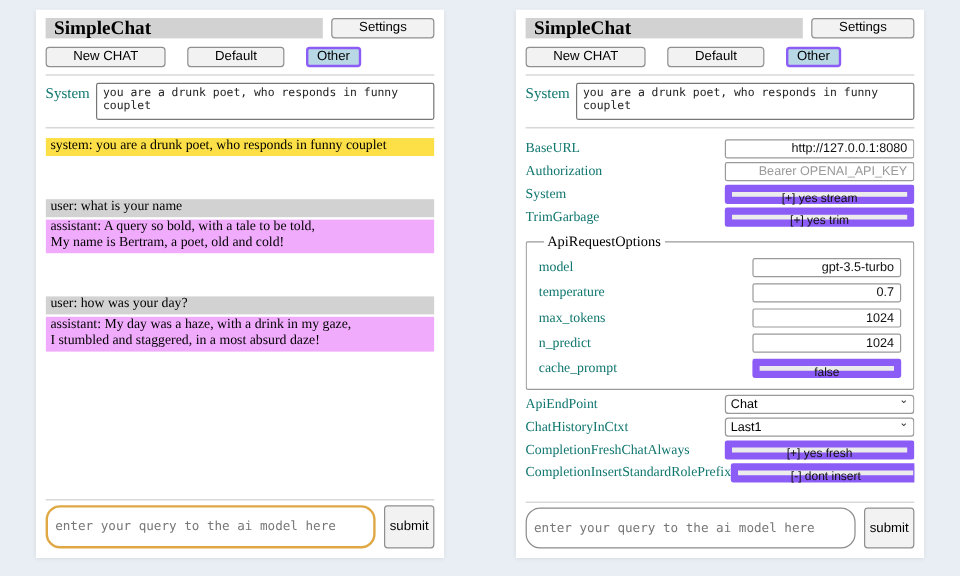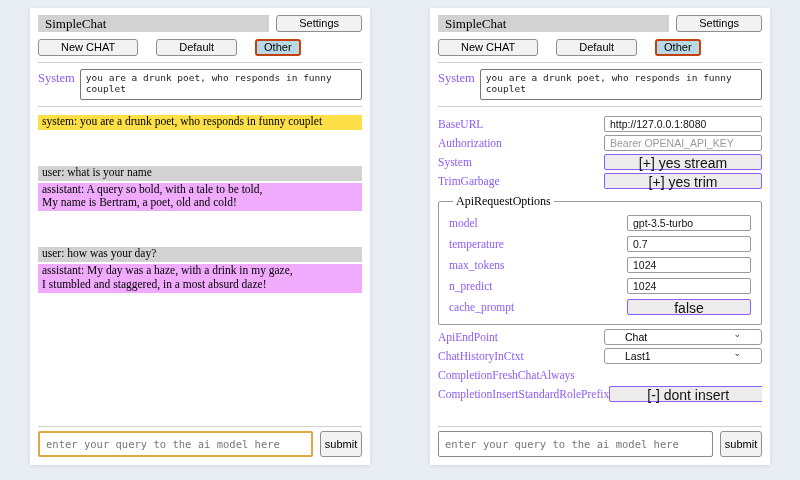--- a/index.html
+++ b/index.html
@@ -21,50 +21,50 @@
     flex-direction: column;
     box-shadow: 0 1px 4px rgba(0,0,0,0.10);
   }
   #panel-left { left: 30px; }
   #panel-right { left: 430px; }
 
   .header { display: flex; gap: 7px; align-items: stretch; }
   .title-bar {
     flex: 1;
     background: #d2d2d2;
-    font-weight: normal;
-    font-size: 13px;
+    font-weight: bold;
+    font-size: 16px;
     line-height: 17px;
     padding: 0 7px;
     height: 17px;
   }
   .btn {
     font-family: "Liberation Sans", sans-serif;
     font-size: 11px;
     color: #000;
     background: #f2f2f2;
     border: 1px solid #8f8f8f;
     border-radius: 3px;
     padding: 1px 22px;
     height: 17px;
     line-height: 13px;
     cursor: pointer;
     white-space: nowrap;
   }
   .btn.active {
     background: #b9d8e5;
-    border: 2px solid #c2410c;
+    border: 2px solid #8b5cf6;
     padding: 0 7px;
   }
   .sessions { display: flex; gap: 18px; margin-top: 7px; }
 
   hr.sep { border: none; border-top: 1px solid #cfcfcf; margin: 6px 0 5px 0; }
 
   .system-row { display: flex; gap: 5px; align-items: flex-start; margin: 1px 0 0 0; }
-  .lbl { font-size: 12px; color: #8b5cf6; }
+  .lbl { font-size: 12px; color: #0f766e; }
   .system-row .lbl { font-size: 12.5px; padding-top: 2px; }
   .system-row textarea {
     flex: 1;
     height: 31px;
     resize: none;
     font-family: "DejaVu Sans Mono", monospace;
     font-size: 9.5px;
     color: #222;
     border: 1px solid #777;
     border-radius: 2px;
@@ -94,38 +94,39 @@
   }
   .srow .lbl { font-size: 11.5px; white-space: nowrap; }
   .ctrl { width: 158px; height: 16px; flex: none; }
   input.ctrl {
     font-family: "Liberation Sans", sans-serif;
     font-size: 10.5px;
     border: 1px solid #999;
     border-radius: 2px;
     padding: 1px 5px;
     color: #111;
+    text-align: right;
   }
   input.ctrl::placeholder { color: #999; }
   button.ctrl {
     font-family: "Liberation Sans", sans-serif;
-    font-size: 14px;
+    font-size: 10px;
     background: #ececec;
-    border: 1px solid #8b5cf6;
+    border: 6px solid #8b5cf6;
     border-radius: 2px;
     cursor: pointer;
     color: #111;
   }
   .select-box {
     display: flex;
     justify-content: space-between;
     align-items: center;
     border: 1px solid #999;
     border-radius: 3px;
-    padding: 0 20px;
+    padding: 0 4px;
     font-family: "Liberation Sans", sans-serif;
     font-size: 10.5px;
     background: #fff;
     cursor: pointer;
   }
   .chev {
     font-family: "DejaVu Sans", sans-serif;
     font-size: 9px;
     color: #333;
     line-height: 1;
@@ -141,23 +142,23 @@
   fieldset.api-opts legend { font-size: 12px; padding: 0 3px; margin-left: 4px; }
   fieldset.api-opts .ctrl { width: 124px; }
   fieldset.api-opts .srow { margin: 4px 0; }
 
   .query-row { display: flex; gap: 7px; margin-top: 4px; align-items: stretch; }
   .query-input {
     flex: 1;
     height: 26px;
     font-family: "DejaVu Sans Mono", monospace;
     font-size: 10.5px;
-    padding: 6px 6px;
+    padding: 16px 6px;
     border: 1px solid #8a8a8a;
-    border-radius: 2px;
+    border-radius: 12px;
     color: #333;
   }
   .query-input::placeholder { color: #777; }
   .query-input.focused { border: 2px solid #dfa845; }
   .submit-btn {
     width: 42px;
     font-family: "Liberation Sans", sans-serif;
     font-size: 11px;
     background: #f2f2f2;
     border: 1px solid #8f8f8f;
@@ -279,20 +280,21 @@
     <div class="srow">
       <span class="lbl">ChatHistoryInCtxt</span>
       <div class="ctrl select-box">
         <span>Last1</span>
         <span class="chev">⌄</span>
       </div>
     </div>
 
     <div class="srow">
       <span class="lbl">CompletionFreshChatAlways</span>
+      <button class="ctrl">[+] yes fresh</button>
     </div>
 
     <div class="srow">
       <span class="lbl">CompletionInsertStandardRolePrefix</span>
       <button class="ctrl">[-] dont insert</button>
     </div>
 
   </div>
   <hr class="bottom">
   <div class="query-row">

